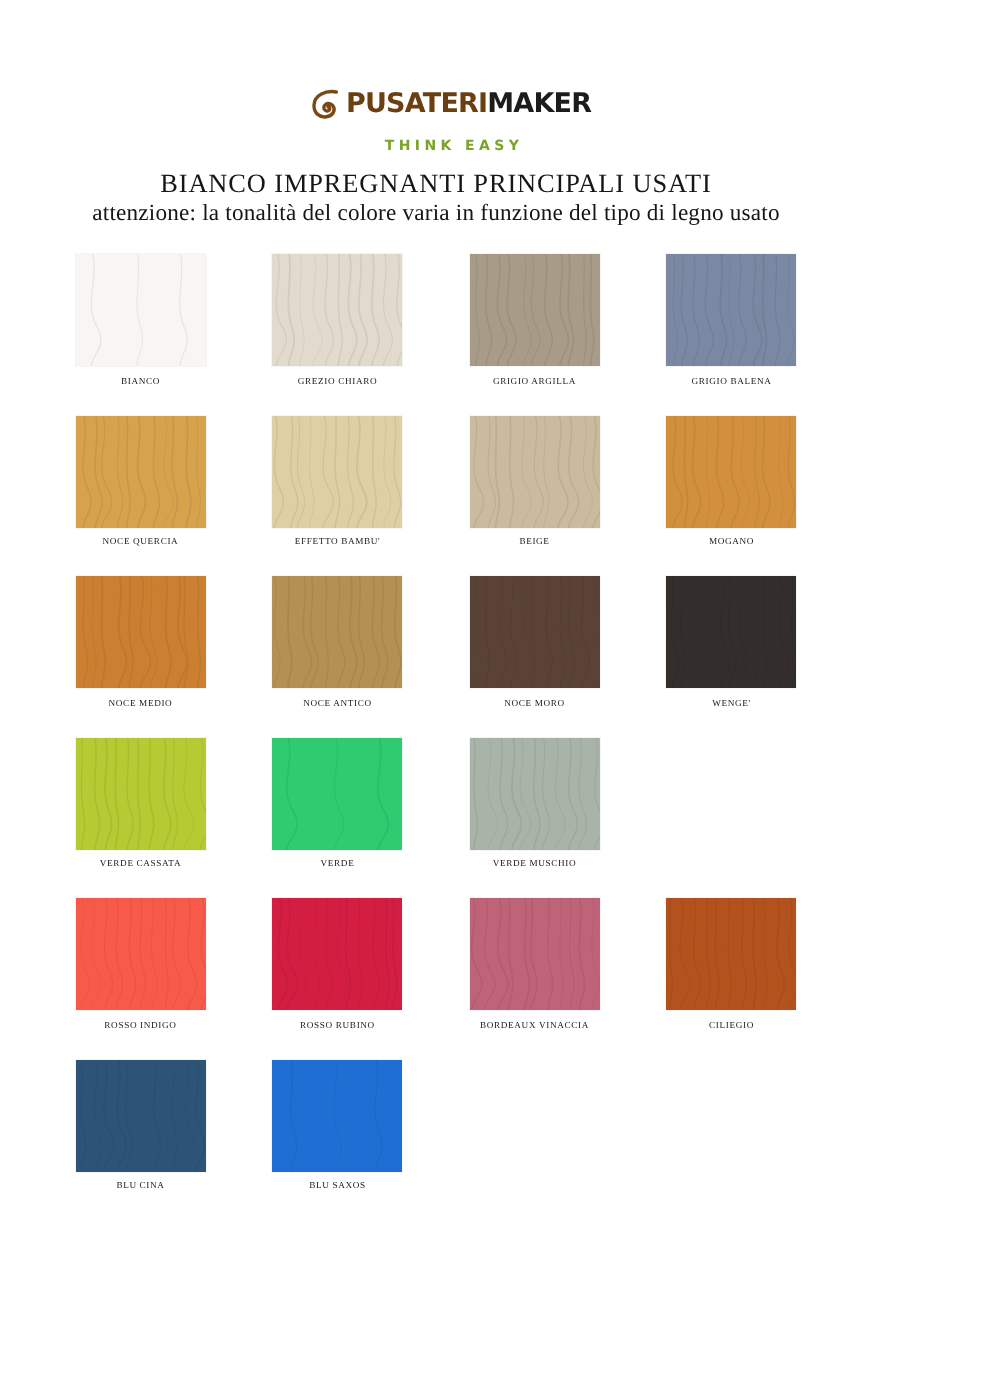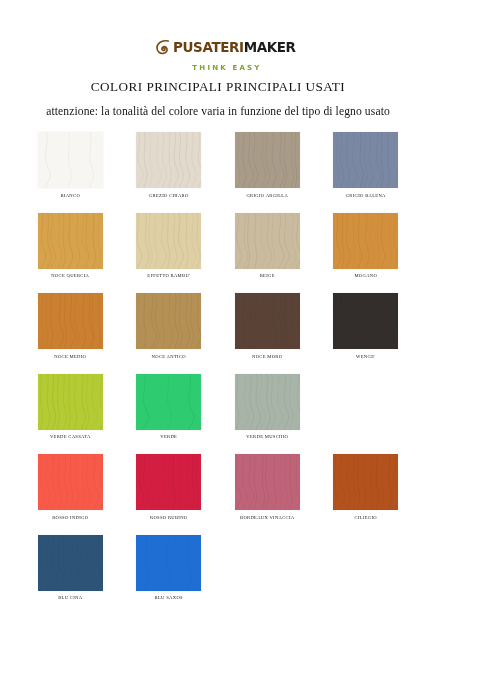--- a/index.html
+++ b/index.html
@@ -14,21 +14,21 @@
     color: #1a1a1a;
     overflow: hidden;
     position: relative;
   }
 
   
   .page {
     width: 436px;
     height: 689px;
     box-sizing: border-box;
-    padding: 0;
+    padding: 5px;
     position: relative;
   }
 
   .logo-block {
     margin: 0 auto;
     padding-top: 38px;
     width: 126px;
     text-align: center;
     position: relative;
   }
@@ -80,21 +80,21 @@
     color: #161616;
     line-height: 15px;
     white-space: nowrap;
   }
   .doc-subtitle {
     font-family: "Liberation Serif", serif;
     font-size: 11.6px;
     letter-spacing: 0.1px;
     color: #161616;
     line-height: 14px;
-    margin-top: 11px;
+    margin-top: 1px;
     white-space: nowrap;
   }
 
   
   .grid {
     margin: 13px auto 0 auto;
     width: 394px;
   }
   .grid-row {
     display: flex;
@@ -145,21 +145,21 @@
                    C6.6 9.0 6.6 10.7 7.8 11.3 C8.7 11.8 9.8 11.3 9.9 10.4
                    C9.95 9.8 9.5 9.35 9.0 9.4" fill="none" stroke="#7a4a15" stroke-width="1.7" stroke-linecap="round"></path>
         </svg>
       </span>
       <span class="logo-word"><span class="pu">PUSATERI</span><span class="mk">MAKER</span></span>
     </div>
     <div class="logo-tag">THINK EASY</div>
   </div>
 
   <div class="titles">
-    <div class="doc-title">COLORI PRINCIPALI PRINCIPALI USATI</div>
+    <div class="doc-title">BIANCO IMPREGNANTI PRINCIPALI USATI</div>
     <div class="doc-subtitle">attenzione: la tonalità del colore varia in funzione del tipo di legno usato</div>
   </div>
 
   <div class="grid">
       <div class="grid-row">
         <div class="cell">
           <div class="swatch" style="background: rgb(247, 246, 243);">
             <div class="grain"><svg viewBox="0 0 65 56" preserveAspectRatio="none" width="65" height="56">
                 <path d="M7.9 -2
                  C11.9 12, 3.8 24, 10.3 36

